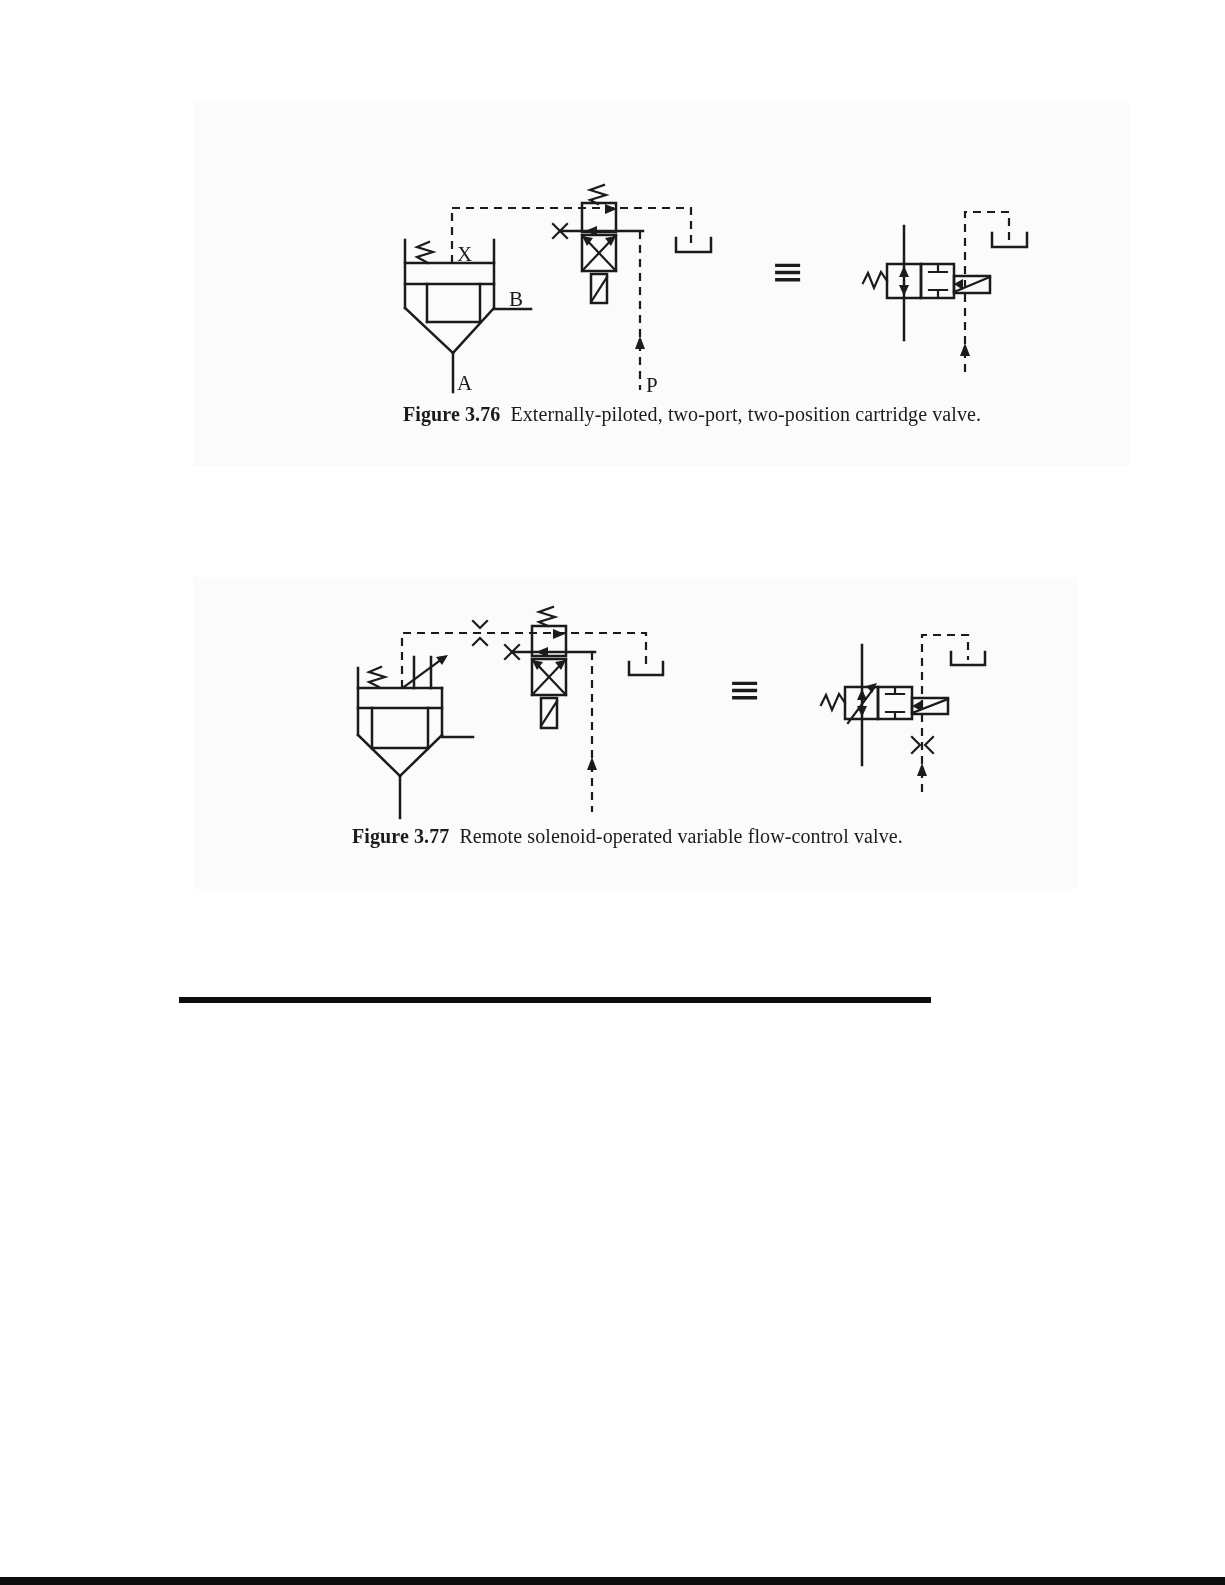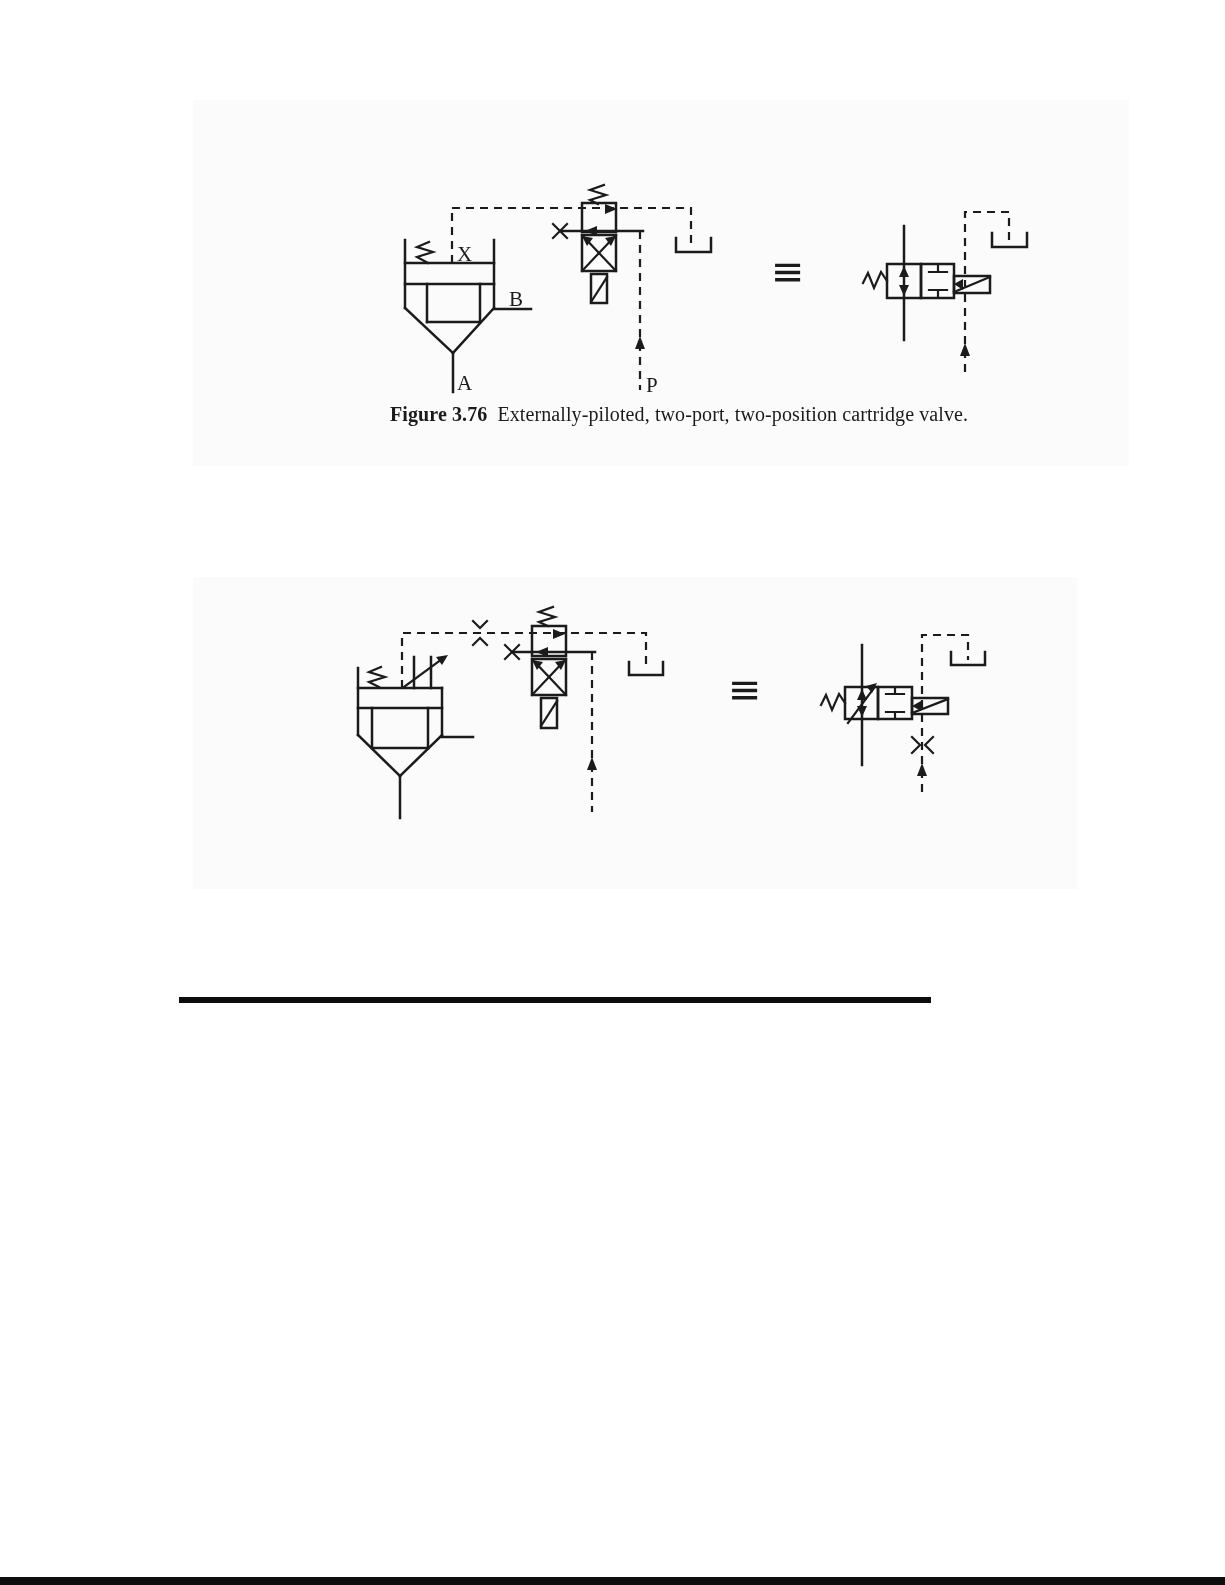--- a/index.html
+++ b/index.html
@@ -93,21 +93,21 @@
       <polygon class="f" points="954,284 963,279 963,290"></polygon>
     </g>
 
     <g>
       <path class="d" d="M965,372 V212 H1009 V244"></path>
       <polygon class="f" points="965,343 960,356 970,356"></polygon>
       <path class="s" d="M992,233 V247 H1027 V233"></path>
     </g>
   </svg>
 
-  <div class="caption" style="left:197px;top:303px;">
+  <div class="caption" style="left:210px;top:303px;">
     <span class="cap-label">Figure 3.76</span><span>Externally-piloted, two-port, two-position cartridge valve.</span>
   </div>
 </div>
 
 <div class="panel" style="left:193px;top:577px;width:884px;height:312px;">
   <svg width="884" height="312" viewBox="193 577 884 312">
 
     <g>
       <path class="s" d="M358,668 V735"></path>
       <path class="s" d="M442,688 V735"></path>
@@ -173,17 +173,20 @@
 
     <g>
       <path class="d" d="M922,792 V635 H968 V660"></path>
       <path class="s" d="M951,652 V665 H985 V652"></path>
       <polyline class="sw" points="912,737 920,745 912,753"></polyline>
       <polyline class="sw" points="933,737 925,745 933,753"></polyline>
       <polygon class="f" points="922,763 917,776 927,776"></polygon>
     </g>
   </svg>
 
+  <div class="caption" style="left:159px;top:248px;">
+    <span class="cap-label">Figure 3.77</span><span>Remote solenoid-operated variable flow-control valve.</span>
+  </div>
 </div>
 
 <div class="rule" style="left:179px;top:997px;width:752px;height:6px;"></div>
 
 <div class="rule" style="left:0px;top:1577px;width:1225px;height:8px;"></div>
 
 </body></html>

